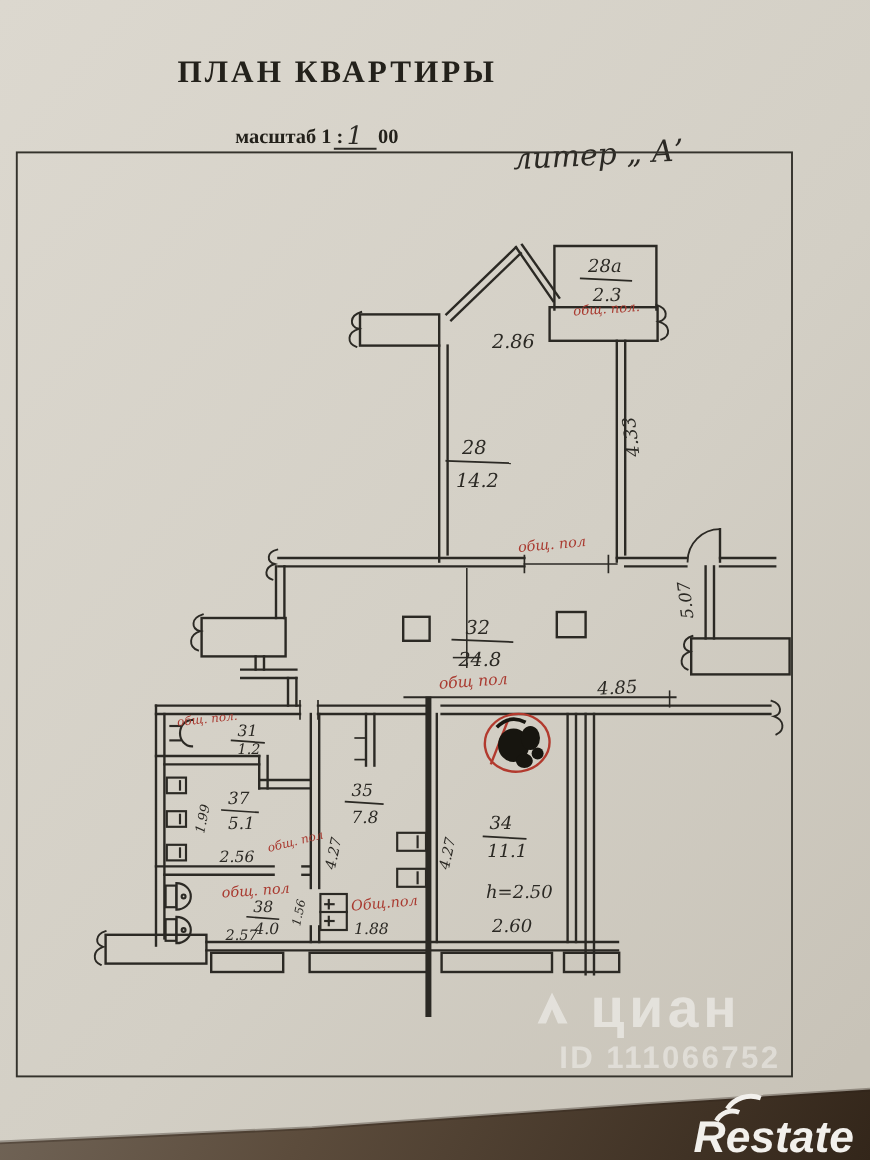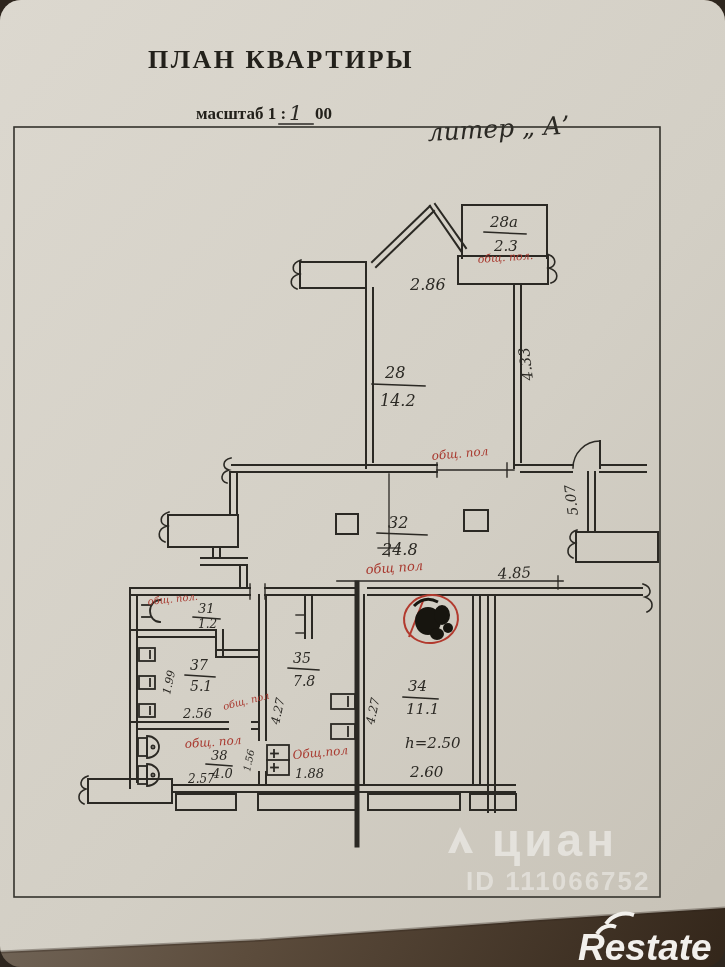--- a/index.html
+++ b/index.html
@@ -1,16 +1,16 @@
 <!DOCTYPE html>
 <html><head>
 <meta charset="utf-8">
 <style>
   html,body{margin:0;padding:0;background:#2e261e;}
-  .stage{position:relative;width:725px;height:967px;overflow:hidden;border-radius:21px;}
+  .stage{position:relative;width:725px;height:967px;overflow:hidden;}
   svg{display:block}
   text{user-select:none}
   .typed{font-family:"Liberation Serif",serif;fill:#23211b;}
   .hand{font-family:"DejaVu Serif",serif;font-style:italic;fill:#2b2924;}
   .red{fill:#a93a30;}
   .wm{font-family:"Liberation Sans",sans-serif;font-weight:bold;}
   .ink{stroke:#2b2924;fill:none;stroke-linecap:square;}
 </style>
 </head>
 <body>

